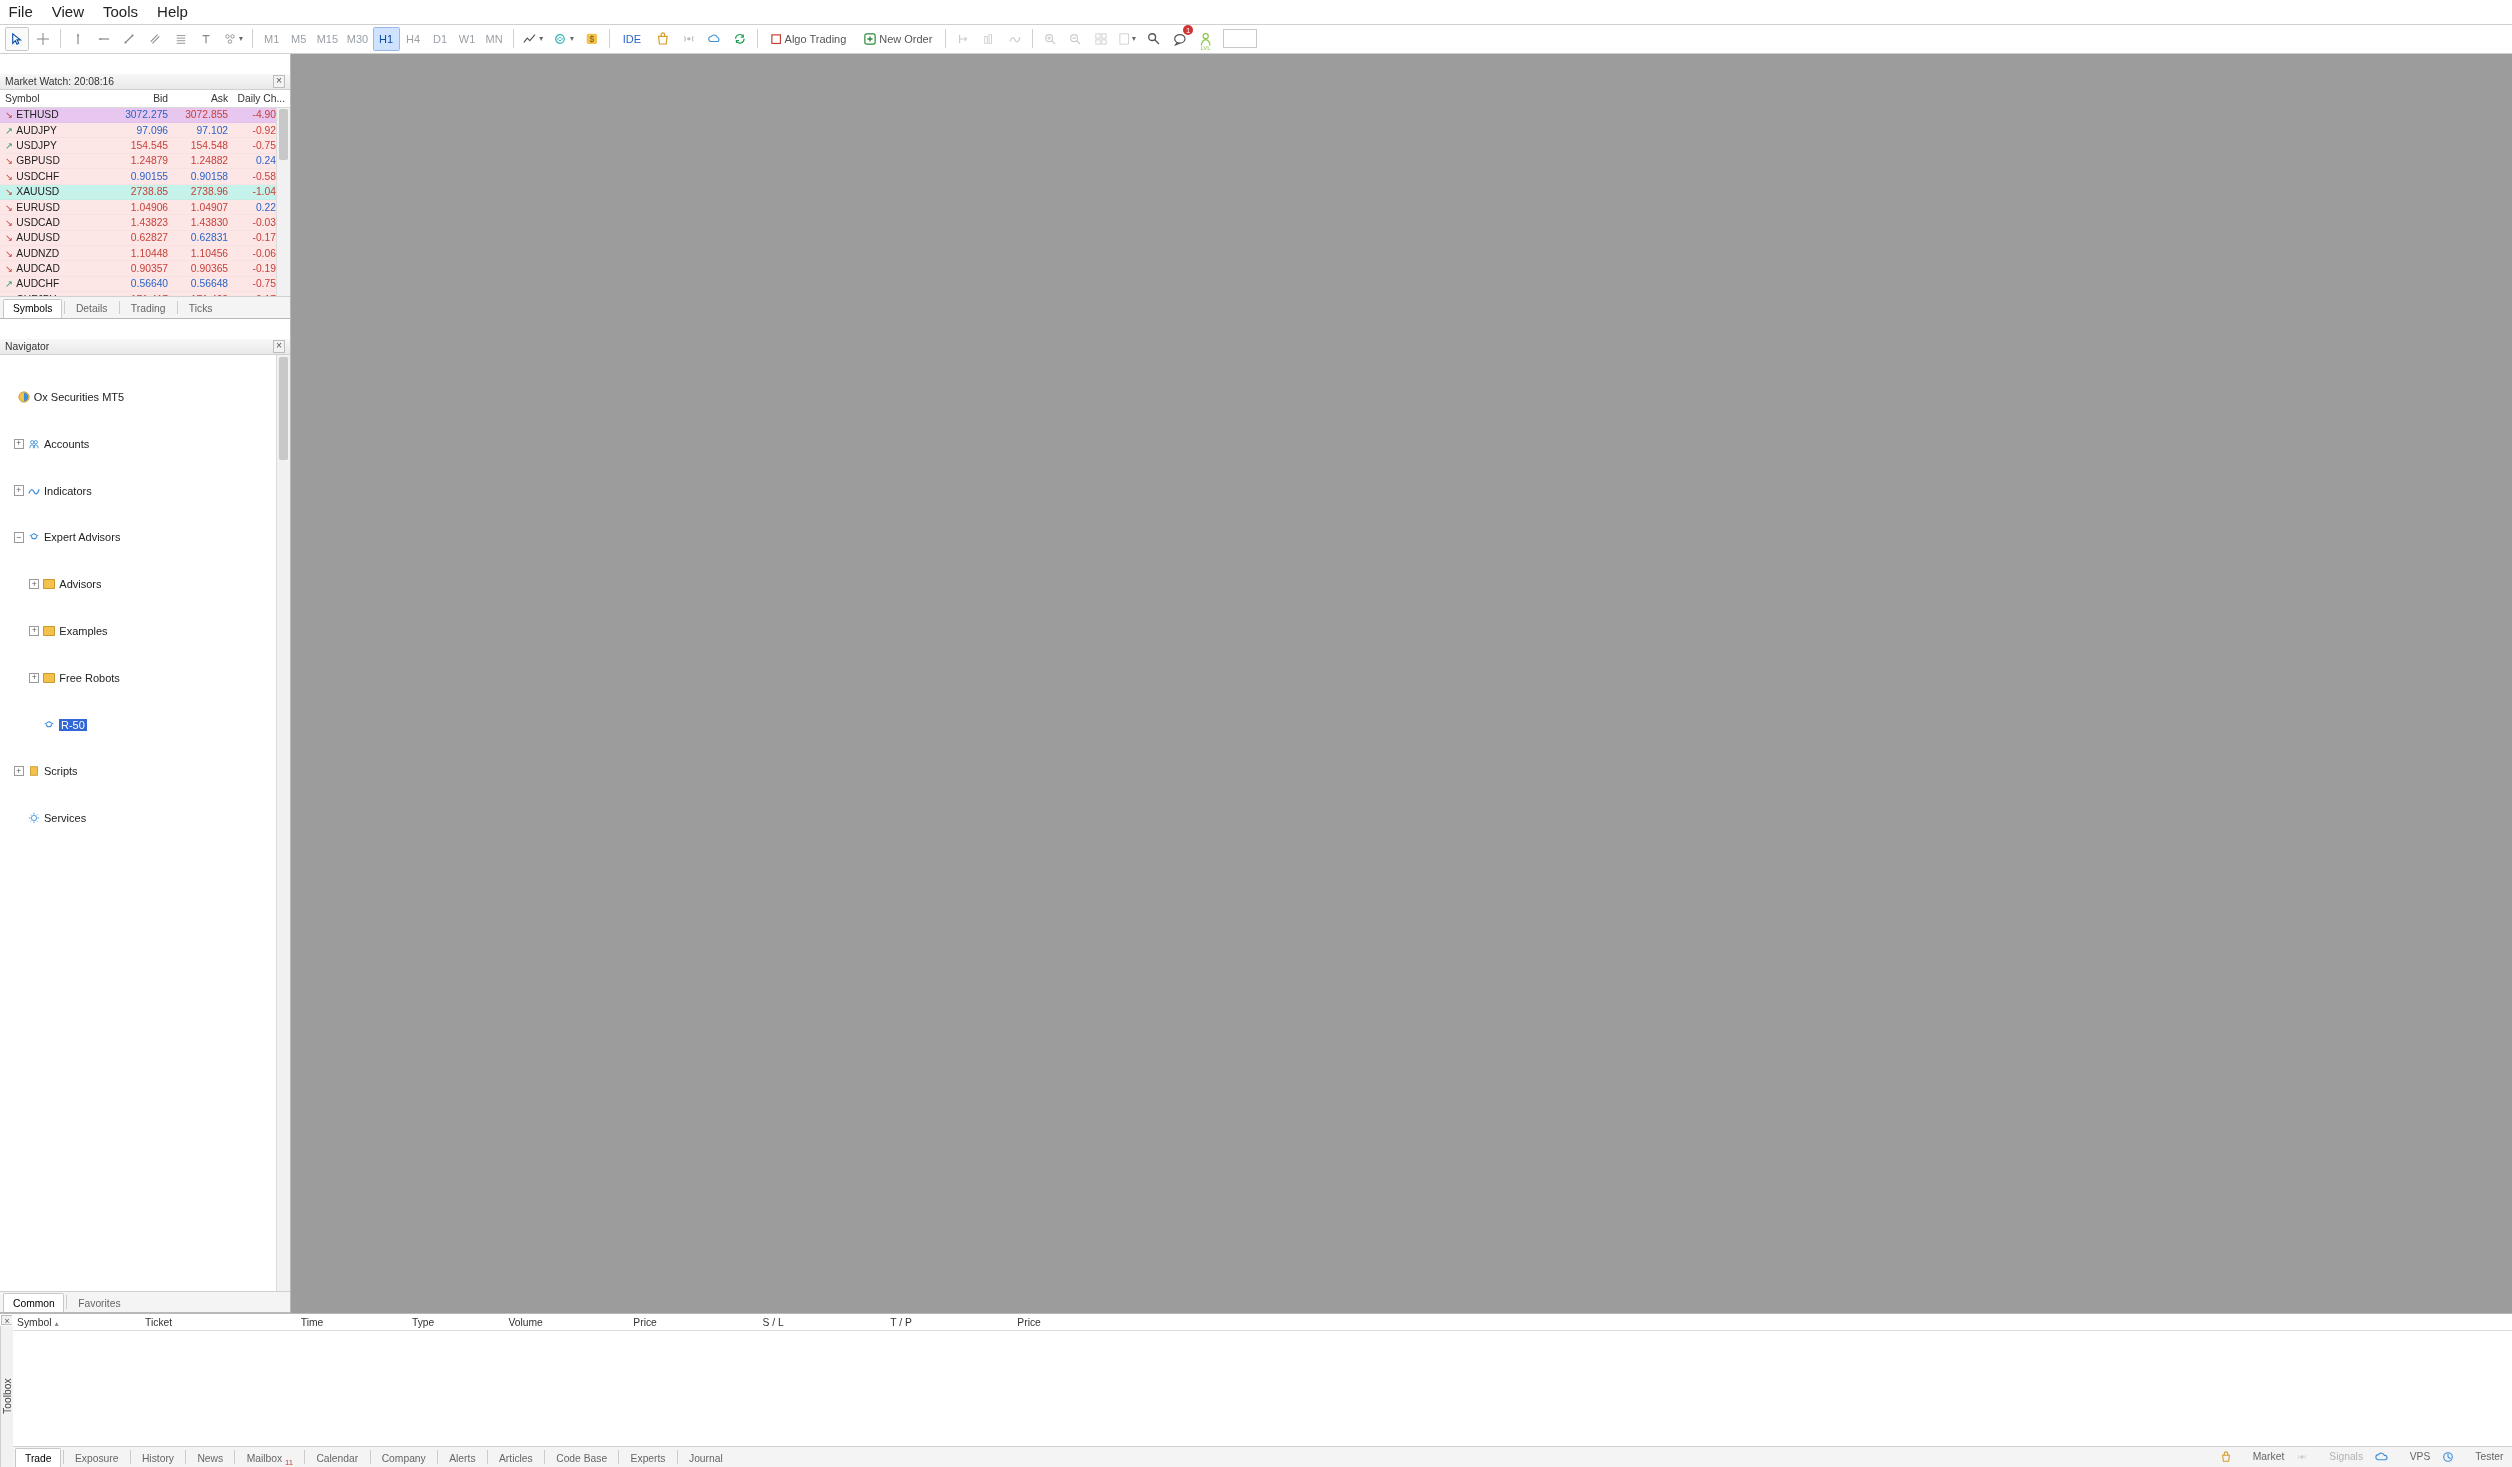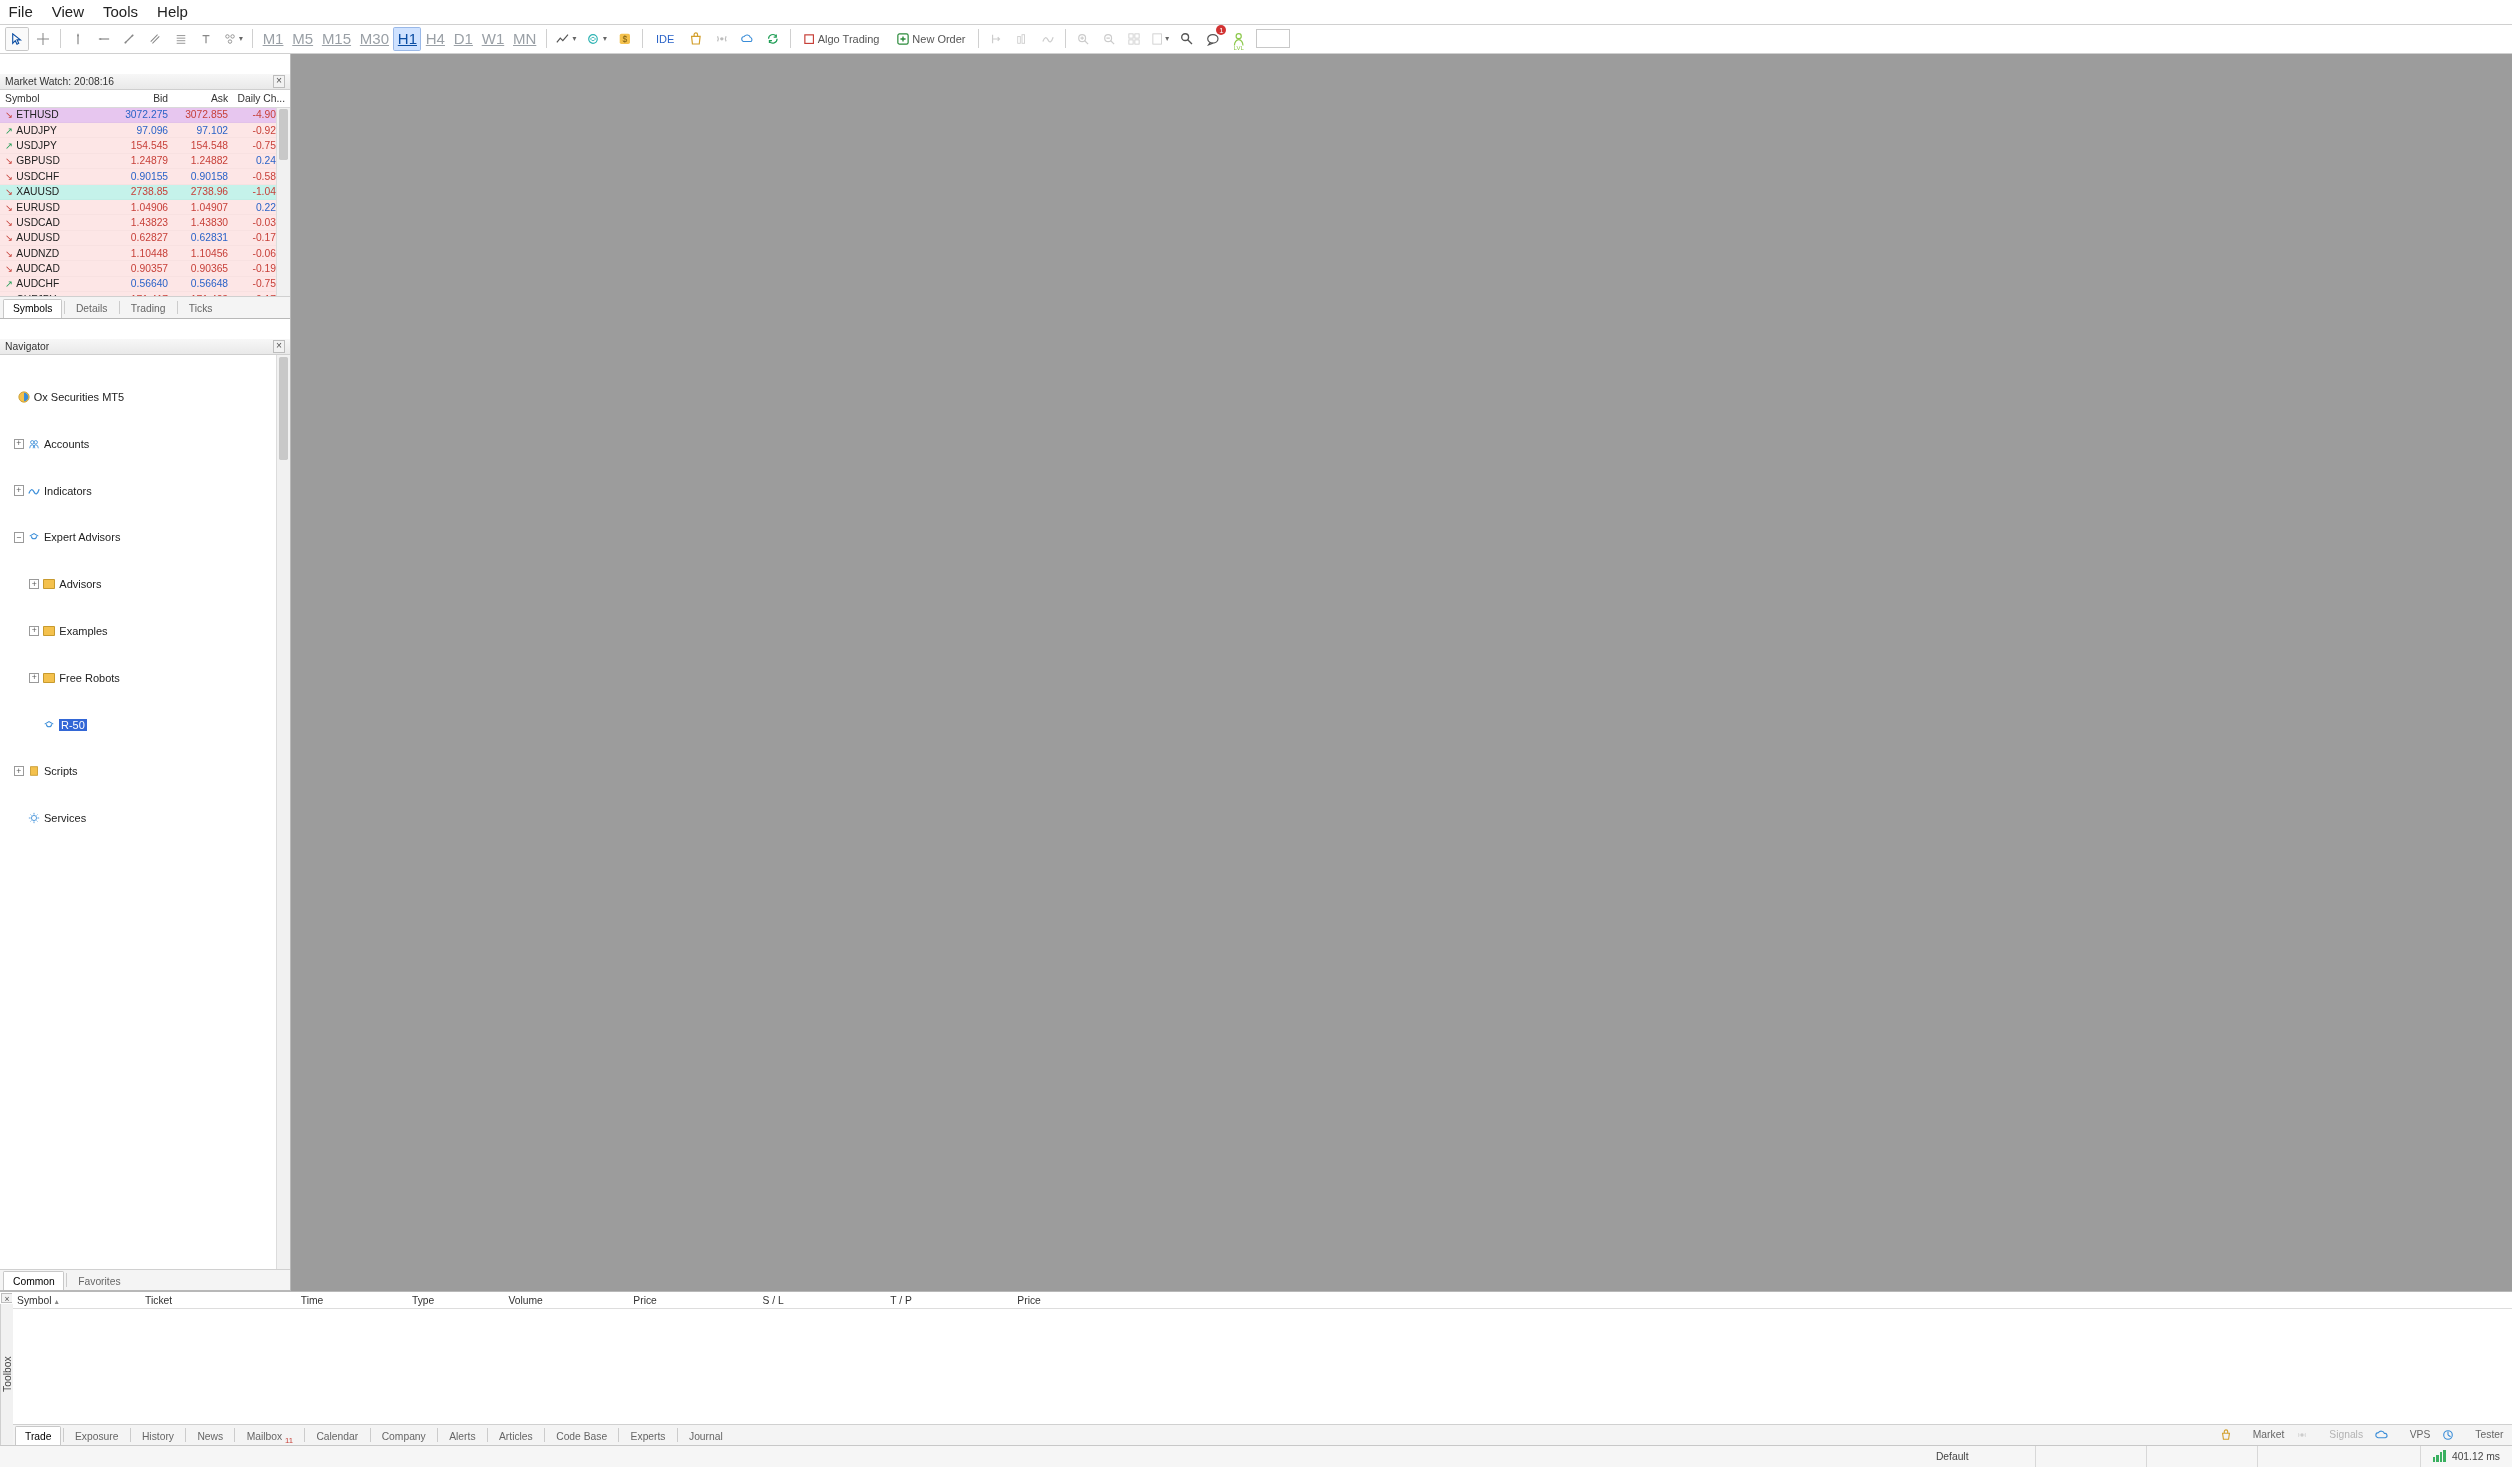--- a/index.html
+++ b/index.html
@@ -11,21 +11,21 @@
   .menubar span { font-size:15px; cursor:default;}
 
   
   .toolbar { display:flex; align-items:center; gap:1.7px; padding:1.7px 5.1px; border-bottom:0.9px solid #d0d0d0; background:#fff; min-height:29px;}
   .tbtn { display:inline-flex; align-items:center; justify-content:center; min-width:24px; height:24px; padding:0 3.4px; border:0.9px solid transparent; border-radius:1.7px; color:#555; background:transparent; font-size:11px;}
   .tbtn.active { background:#cfe2ff; border-color:#99b8e8; color:#0a4da3; }
   .tbtn.box { border-color:#c8c8c8; background:#fafafa;}
   .tbtn.disabled { color:#b3b3b3; }
   .sep { width:0.9px; height:19px; background:#d0d0d0; margin:0 3.4px;}
   .tbtn-text { min-width:auto; padding:0 6.9px;}
-  .tf { min-width:27px; font-size:15px; color:#9aa0a6;text-decoration:underline;}
+  .tf { min-width:27px; font-size:11px; color:#9aa0a6;}
   .tf.active { background:#cfe2ff; color:#0a4da3;}
   .dd::after { content:"▾"; font-size:7.7px; margin-left:2.6px; color:#666;}
   .red { color:#c74039;}
   .blue { color:#2a63c8;}
   .green { color:#1f9e55;}
   .lightgrey { color: #b3b3b3;}
 
   .fill-input { width:34px; height:19px; border:0.9px solid #c8c8c8; background:#fff; margin-left:3.4px;}
 
   
@@ -625,28 +625,15 @@
                 <circle cx="7" cy="7" r="5" fill="none" stroke="#3a8dd8" stroke-width="1.3"></circle>
                 <path d="M7 7 L7 3 M7 7 L10 9" stroke="#3a8dd8" stroke-width="1.3"></path>
               </svg>
               <span>Tester</span>
             </span>
       </div>
     </div>
   </div>
 </div>
 
-<div class="statusbar">
-  <div class="sb-left"></div>
-  <div class="cells">
-    <div class="status-cell" style="width:111px">Default</div>
-    <div class="status-cell" style="width:111px"></div>
-    <div class="status-cell" style="width:111px"></div>
-    <div class="status-cell" style="width:163px"></div>
-    <div class="status-cell">
-      <span class="bars"><span class="b1"></span><span class="b2"></span><span class="b3"></span><span class="b4"></span></span>
-      <span>401.12 ms</span>
-    </div>
-  </div>
+
 </div>
 
-</div>
-
 
 </body></html>

